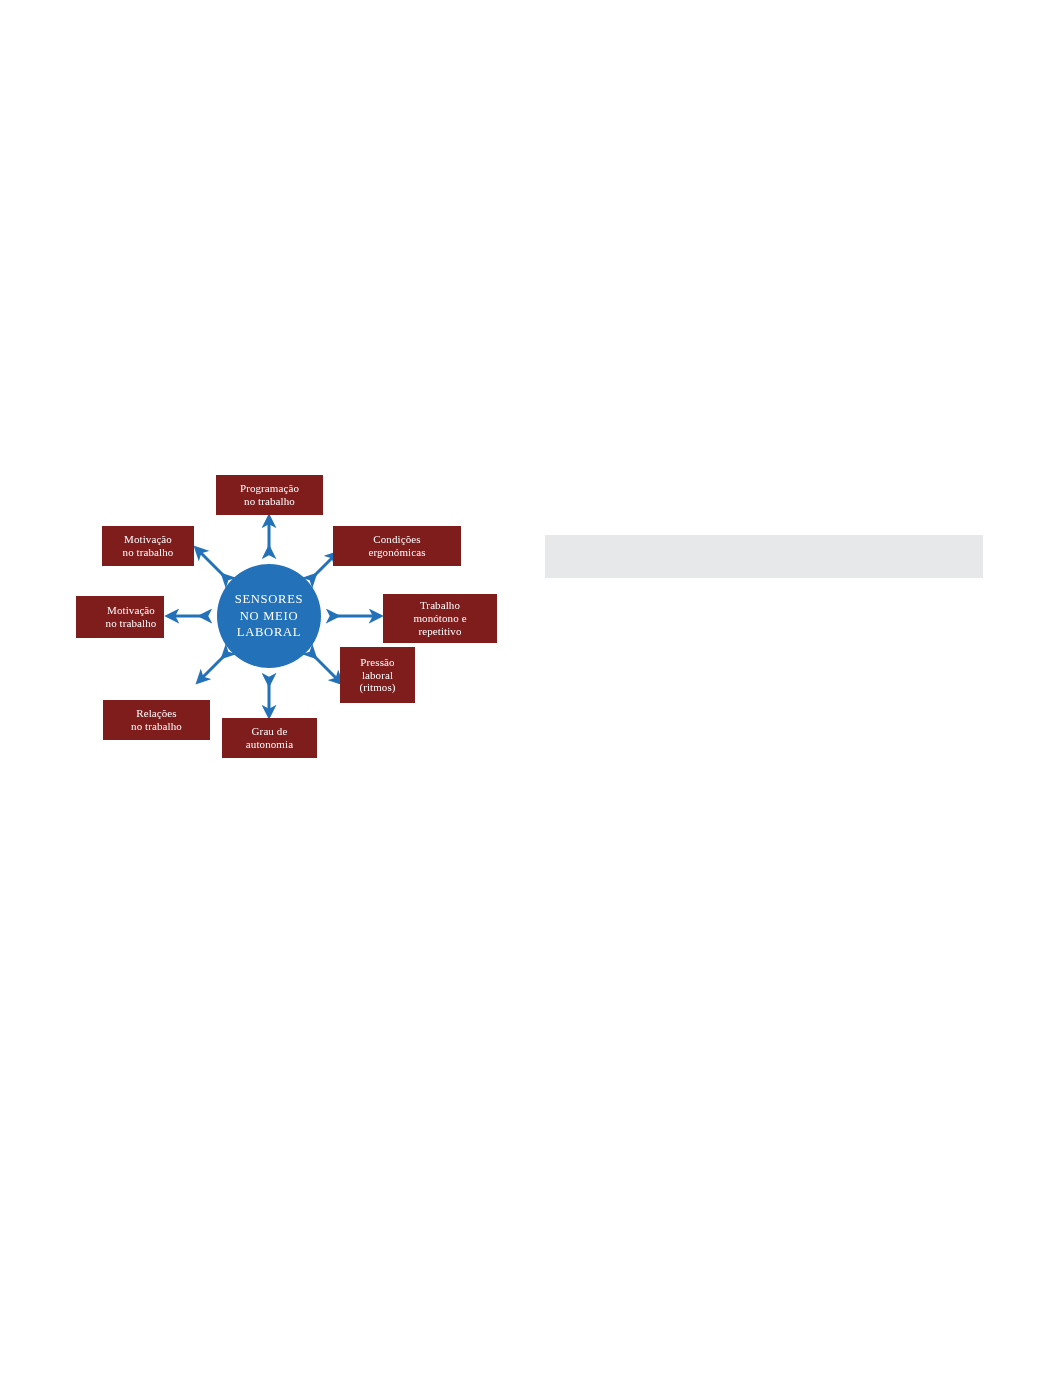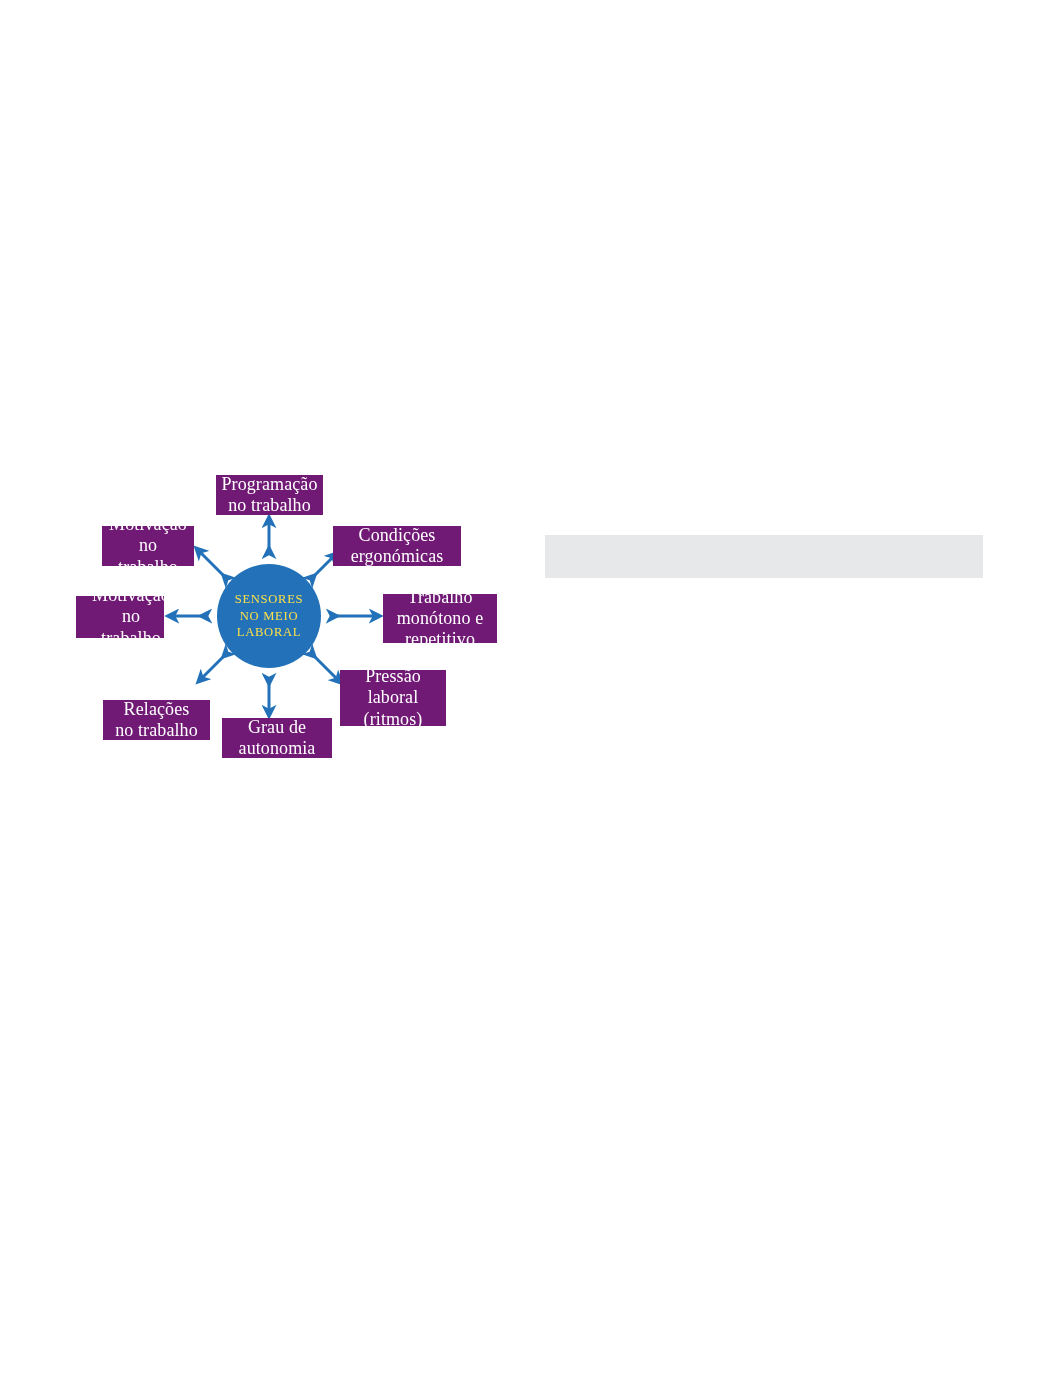--- a/index.html
+++ b/index.html
@@ -29,44 +29,44 @@
     left: 0;
     top: 0;
     width: 560px;
     height: 800px;
     overflow: visible;
   }
 
   
   .node {
     position: absolute;
-    background: #701a75;
+    background: #7f1d1d;
     color: #ffffff;
     display: flex;
     align-items: center;
     justify-content: center;
     text-align: center;
     line-height: 1.18;
-    font-size: 18px;
+    font-size: 11px;
     letter-spacing: 0.1px;
     box-sizing: border-box;
     padding: 3px 6px;
     white-space: pre-line;
   }
 
   
   .hub {
     position: absolute;
     left: 217px;
     top: 564px;
     width: 104px;
     height: 104px;
     border-radius: 50%;
     background: #2372B9;
-    color: #fde047;
+    color: #ffffff;
     display: flex;
     align-items: center;
     justify-content: center;
     text-align: center;
     font-size: 12.6px;
     line-height: 1.3;
     letter-spacing: 0.7px;
     white-space: pre-line;
     box-sizing: border-box;
   }
@@ -133,25 +133,25 @@
   <div class="node" style="left:216px; top:475px; width:107px; height:40px;">Programação
 no trabalho</div>
 
   <div class="node" style="left:333px; top:526px; width:128px; height:40px;">Condições
 ergonómicas</div>
 
   <div class="node" style="left:383px; top:594px; width:114px; height:49px;">Trabalho
 monótono e
 repetitivo</div>
 
-  <div class="node" style="left:340px; top:670px; width:106px; height:56px;">Pressão
+  <div class="node" style="left:340px; top:647px; width:75px; height:56px;">Pressão
 laboral
 (ritmos)</div>
 
-  <div class="node" style="left:222px; top:718px; width:110px; height:40px;">Grau de
+  <div class="node" style="left:222px; top:718px; width:95px; height:40px;">Grau de
 autonomia</div>
 
   <div class="node" style="left:103px; top:700px; width:107px; height:40px;">Relações
 no trabalho</div>
 
   <div class="node" style="left:76px; top:596px; width:88px; height:42px;padding-left:28px;">Motivação
 no trabalho</div>
 
   <div class="node" style="left:102px; top:526px; width:92px; height:40px;">Motivação
 no trabalho</div>

